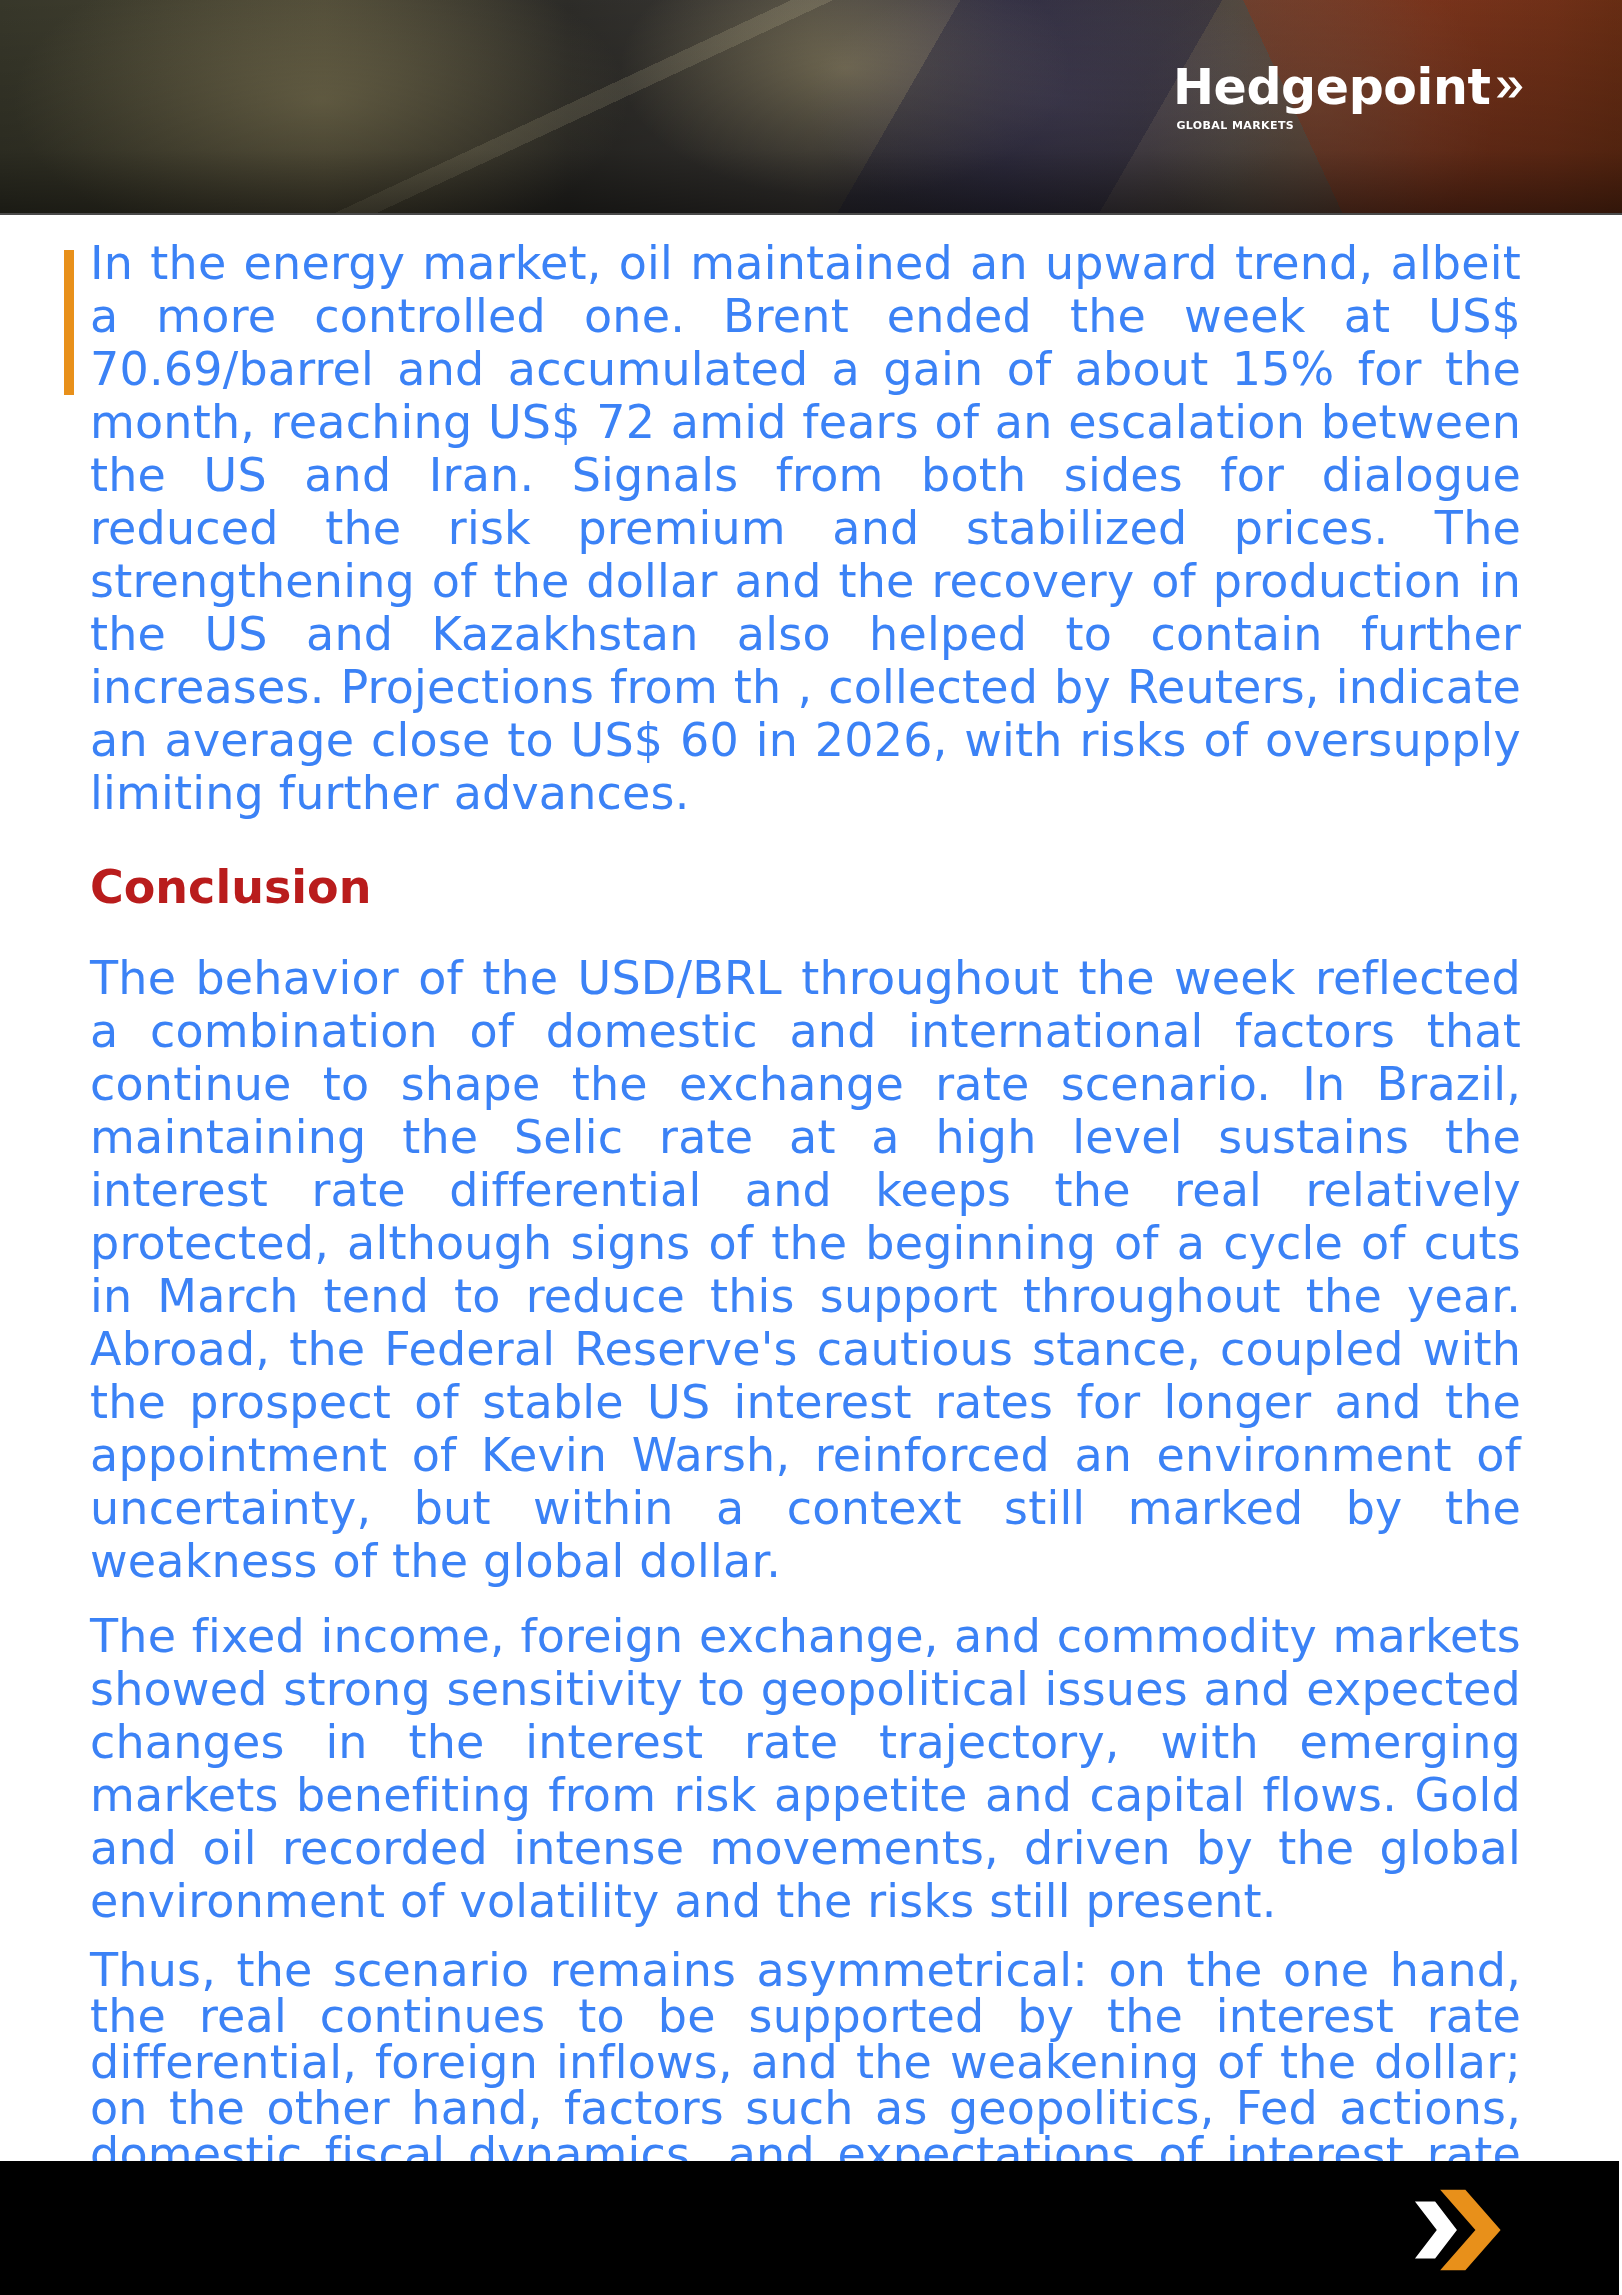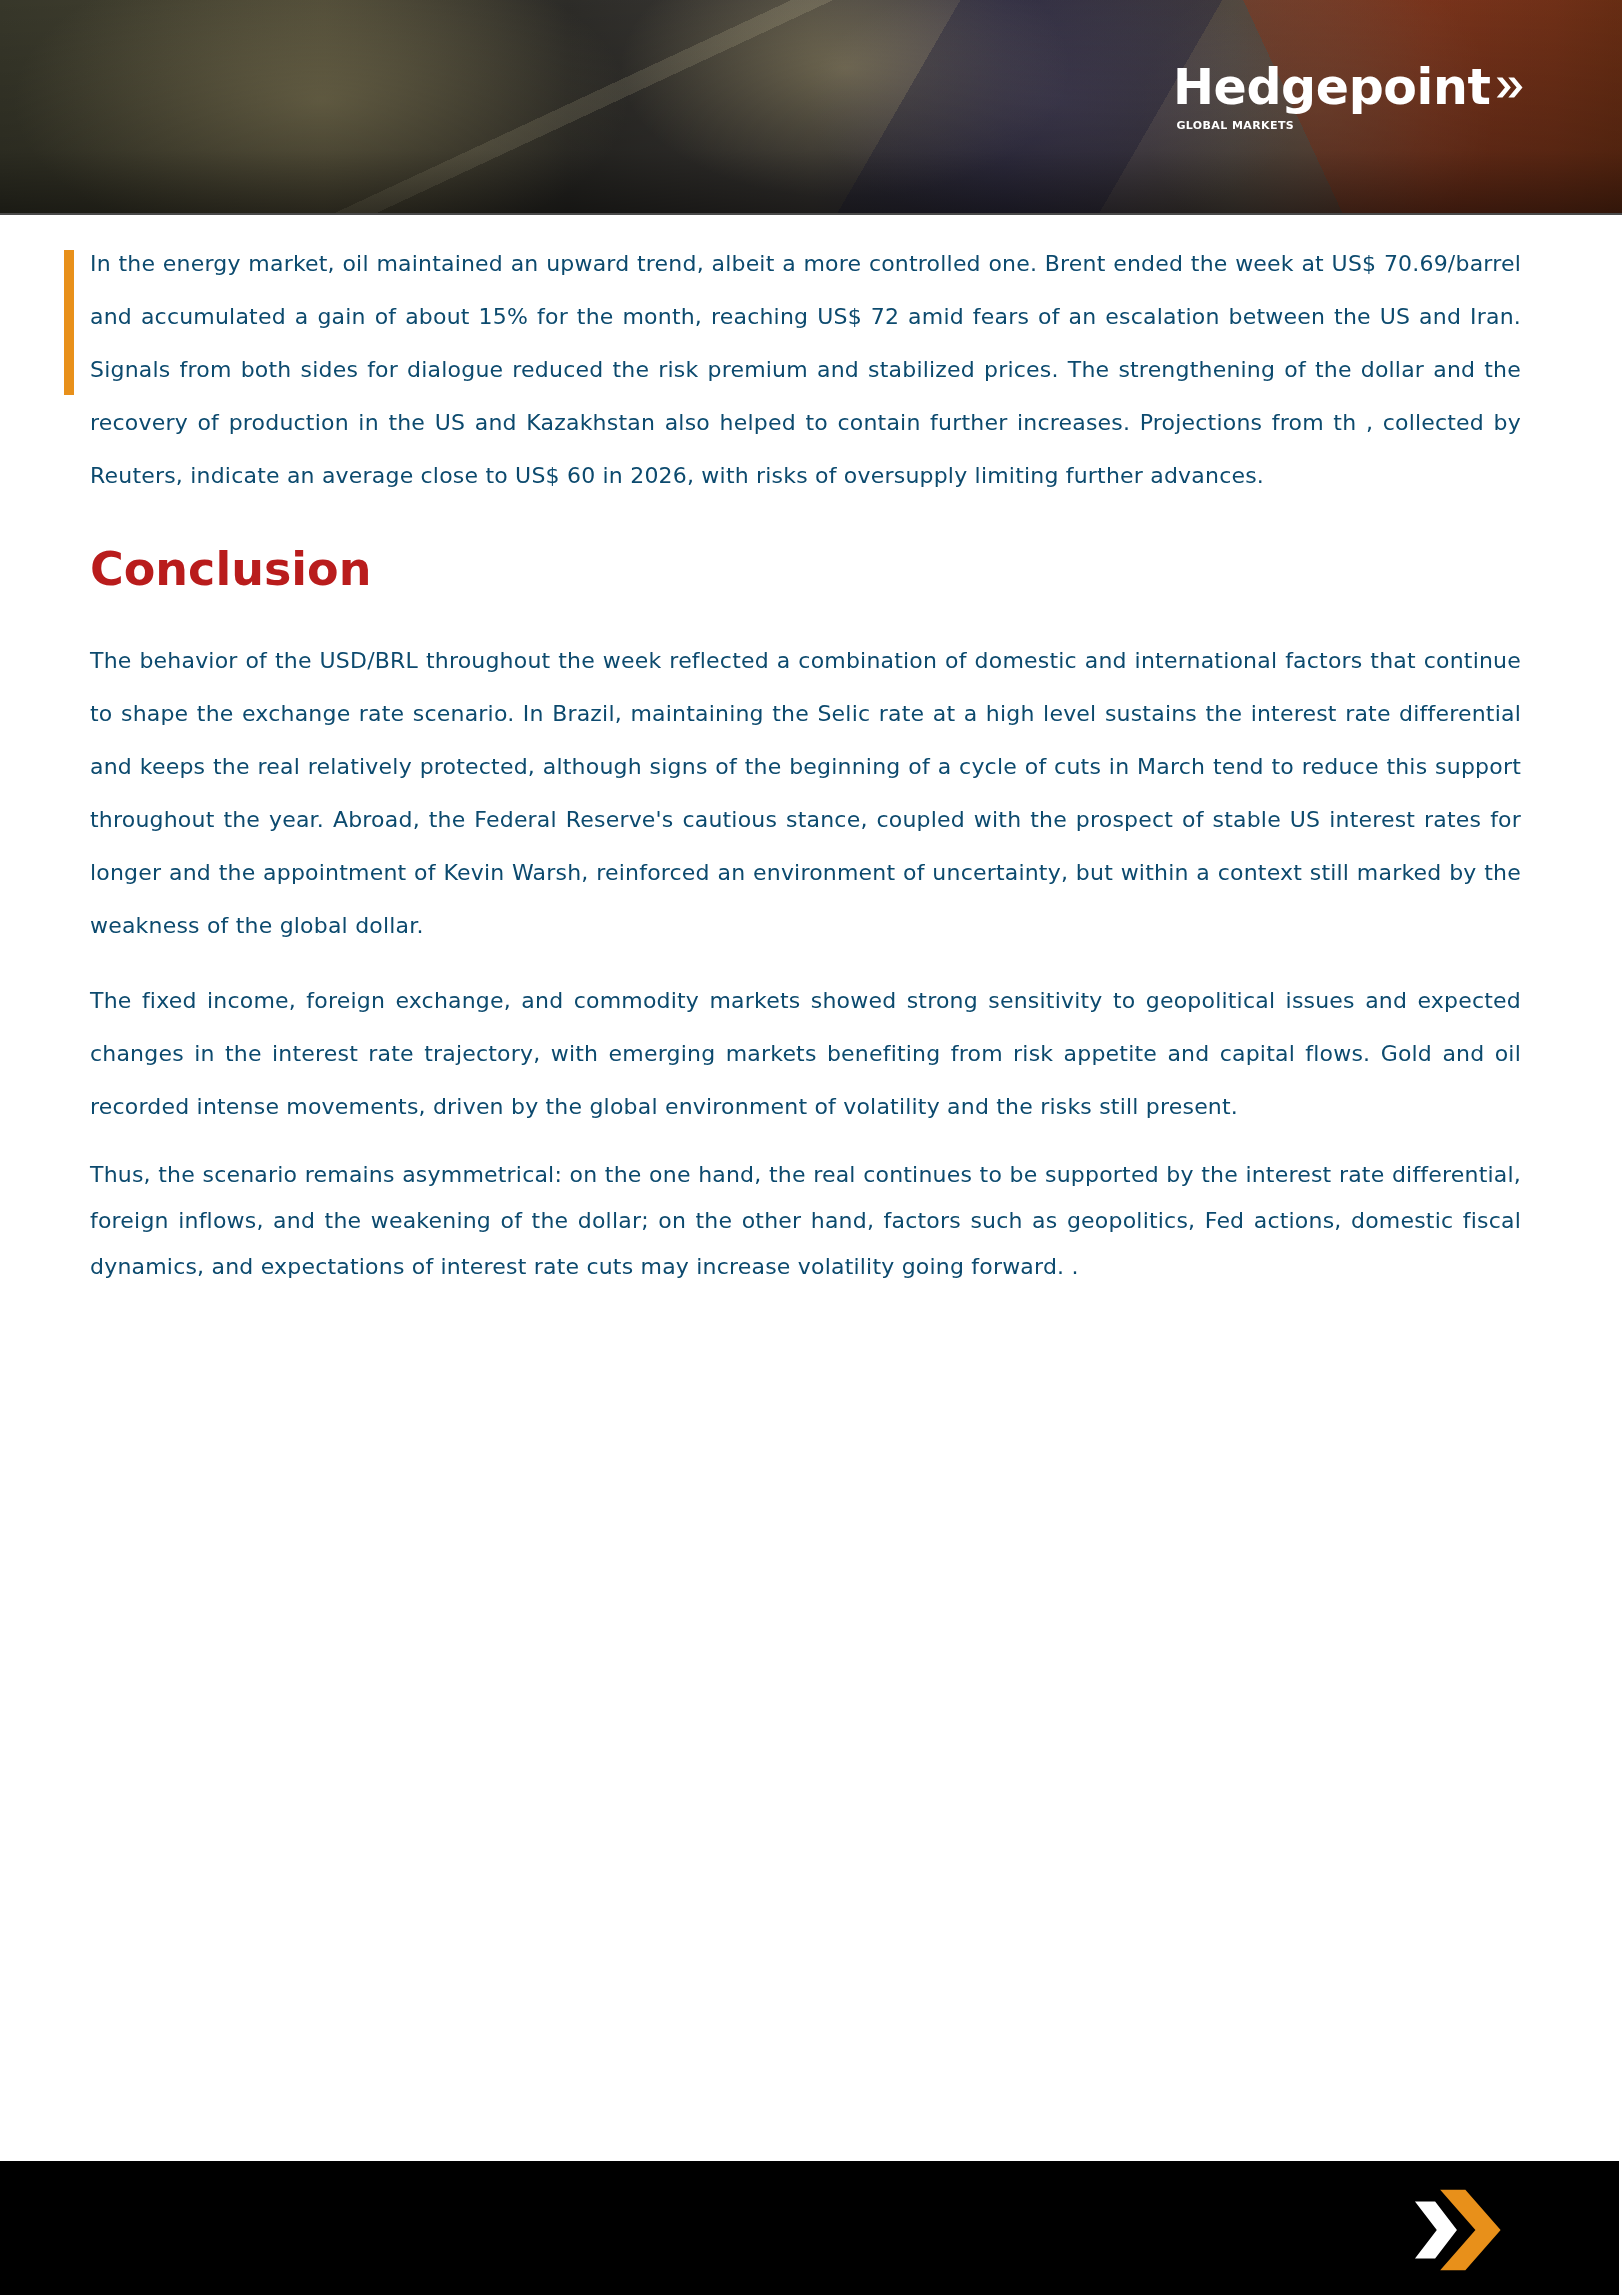--- a/index.html
+++ b/index.html
@@ -95,24 +95,24 @@
     .accent-bar {
       position: absolute;
       left: 64px;
       top: 250px;
       width: 10px;
       height: 145px;
       background: #e8901a;
     }
     .para {
       font-family: "DejaVu Sans", "Liberation Sans", sans-serif;
-      font-size: 22px;
+      font-size: 46px;
       line-height: 53px;
       text-align: justify;
-      color: #0c4a6e;
+      color: #3b82f6;
       letter-spacing: 0.2px;
     }
     .para.p1 { }
     .heading {
       font-family: "DejaVu Sans", "Liberation Sans", sans-serif;
       font-weight: bold;
       font-size: 46px;
       line-height: 1;
       color: #b91c1c;
       margin-top: 44px;

